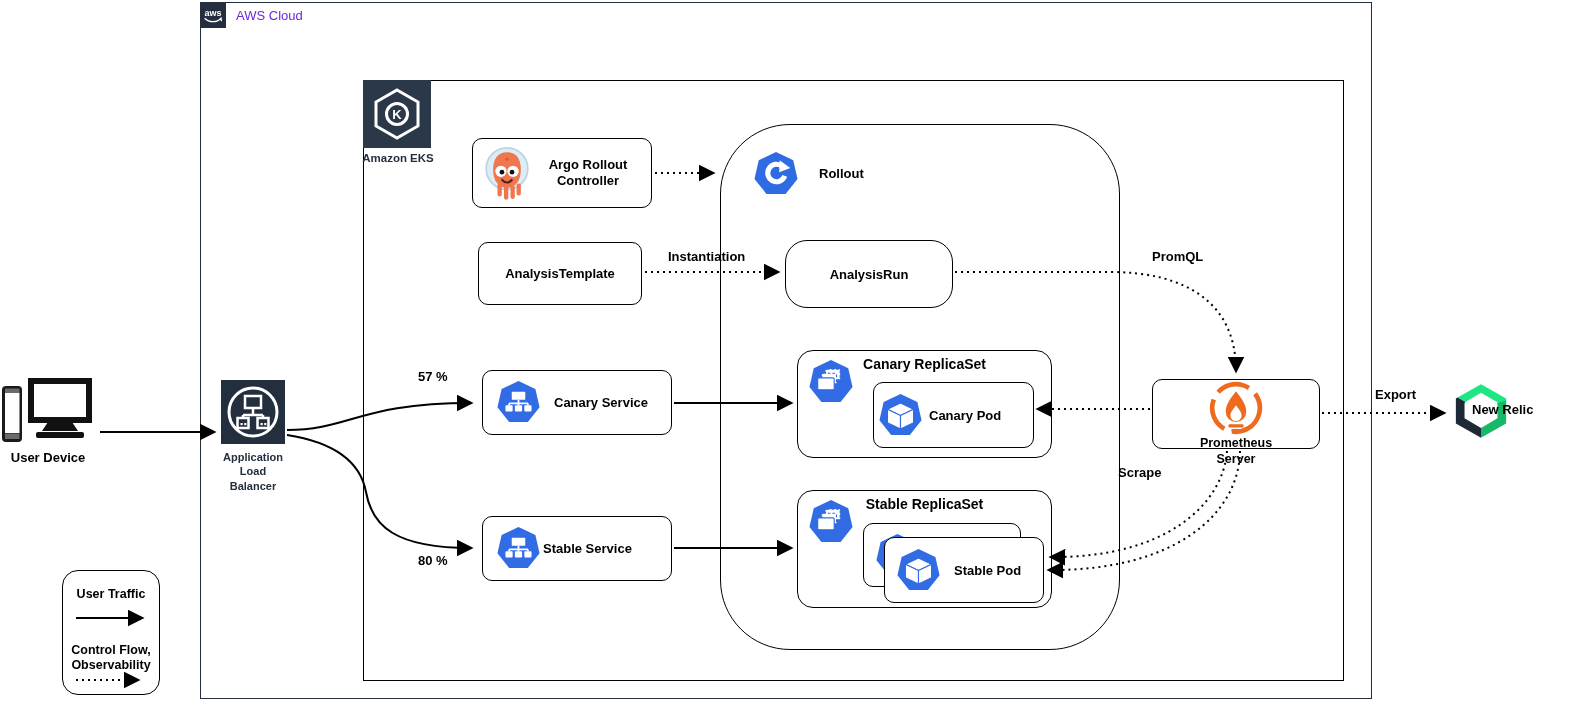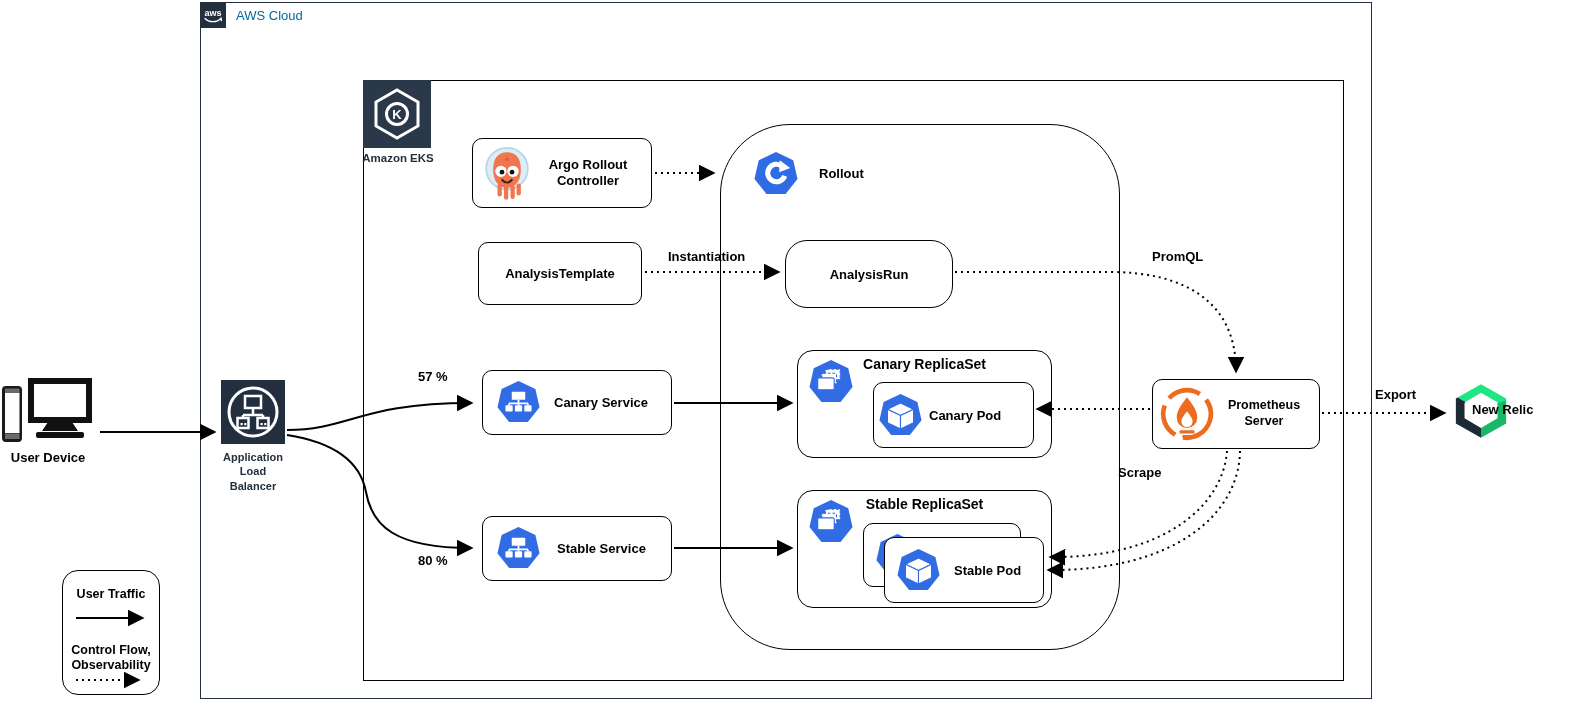--- a/index.html
+++ b/index.html
@@ -29,21 +29,21 @@
 <body>
 
 <div class="canvas">
 
   <div class="container" style="left:200px; top:2px; width:1170px; height:695px; border:1px solid #232F3E;">
     <svg class="icon" style="position:absolute; left:-1px; top:-1px;" width="26" height="26" viewBox="0 0 26 26">
       <rect x="0" y="0" width="26" height="26" fill="#232F3E"></rect>
       <text x="13" y="13.5" text-anchor="middle" font-size="9" font-weight="700" fill="#fff">aws</text>
       <path d="M5,16.5 C9,20.8 17,20.8 21,16.2 l0.4,2.4" stroke="#fff" stroke-width="1.3" fill="none" stroke-linecap="round"></path>
     </svg>
-    <div style="position:absolute; left:35px; top:5px; font-size:13px; color:#0369a1;">AWS Cloud</div>
+    <div style="position:absolute; left:35px; top:5px; font-size:13px; color:#6d28d9;">AWS Cloud</div>
   </div>
 
   <div class="container" style="left:363px; top:80px; width:979px; height:599px; border:1px solid #000;">
     <svg class="icon" style="position:absolute; left:-1px; top:-1px;" width="68" height="68" viewBox="0 0 68 68">
       <rect x="0" y="0" width="68" height="68" fill="#2B3849"></rect>
       <polygon points="34,10 55,22 55,46 34,58 13,46 13,22" fill="none" stroke="#fff" stroke-width="3"></polygon>
       <path d="M47,15 L55,22 M47,53 L55,46" stroke="#2B3849" stroke-width="0"></path>
       <circle cx="34" cy="34" r="10.5" fill="none" stroke="#fff" stroke-width="3"></circle>
       <text x="34" y="39" text-anchor="middle" font-size="13" font-weight="700" fill="#fff">K</text>
     </svg>
@@ -122,21 +122,21 @@
       <polygon points="50,2 87.5,20 96.8,60.7 70.8,93.3 29.2,93.3 3.2,60.7 12.5,20" fill="#326CE5"></polygon>
       <rect x="35" y="26" width="30" height="18" rx="2" fill="#fff"></rect>
       <path d="M50,44 V52 M29,52 H71 M29,52 V56 M50,52 V56 M71,52 V56" stroke="#fff" stroke-width="4" fill="none"></path>
       <rect x="21" y="56" width="16" height="14" rx="2" fill="#fff"></rect>
       <rect x="42" y="56" width="16" height="14" rx="2" fill="#fff"></rect>
       <rect x="63" y="56" width="16" height="14" rx="2" fill="#fff"></rect>
     </svg>
     <span class="lbl">Canary Service</span>
   </div>
 
-  <div class="node" style="left:482px; top:516px; width:190px; height:65px; padding-left:13px; gap:16px;">
+  <div class="node" style="left:482px; top:516px; width:190px; height:65px; padding-left:13px; gap:2px;">
     <svg class="icon" width="45" height="45" viewBox="0 0 100 100">
       <polygon points="50,2 87.5,20 96.8,60.7 70.8,93.3 29.2,93.3 3.2,60.7 12.5,20" fill="#326CE5"></polygon>
       <rect x="35" y="26" width="30" height="18" rx="2" fill="#fff"></rect>
       <path d="M50,44 V52 M29,52 H71 M29,52 V56 M50,52 V56 M71,52 V56" stroke="#fff" stroke-width="4" fill="none"></path>
       <rect x="21" y="56" width="16" height="14" rx="2" fill="#fff"></rect>
       <rect x="42" y="56" width="16" height="14" rx="2" fill="#fff"></rect>
       <rect x="63" y="56" width="16" height="14" rx="2" fill="#fff"></rect>
     </svg>
     <span class="lbl">Stable Service</span>
   </div>
@@ -183,21 +183,21 @@
       <svg class="icon" width="45" height="45" viewBox="0 0 100 100">
         <polygon points="50,2 87.5,20 96.8,60.7 70.8,93.3 29.2,93.3 3.2,60.7 12.5,20" fill="#326CE5"></polygon>
         <polygon points="50,22 79,36 50,50 21,36" fill="#fff" stroke="#326CE5" stroke-width="2.5"></polygon>
         <polygon points="21,36 50,50 50,80 21,66" fill="#fff" stroke="#326CE5" stroke-width="2.5"></polygon>
         <polygon points="79,36 50,50 50,80 79,66" fill="#fff" stroke="#326CE5" stroke-width="2.5"></polygon>
       </svg>
       <span class="lbl">Stable Pod</span>
     </div>
   </div>
 
-  <div class="node" style="left:1152px; top:379px; width:168px; height:70px; padding:0 6px;">
+  <div class="node" style="left:1152px; top:379px; width:168px; height:70px; padding:0 6px;flex-direction:column;">
     <svg class="icon" width="56" height="56" viewBox="0 0 60 60">
       <g transform="rotate(18 30 30)">
         <circle cx="30" cy="30" r="25.5" fill="none" stroke="#ED6A1E" stroke-width="5" stroke-dasharray="36 9"></circle>
       </g>
       <path d="M30,12 C36,20 41,26 41,34 A11,11 0 0 1 19,34 C19,26 24,20 30,12 Z" fill="#ED6A1E"></path>
       <path d="M30,27 C33.5,32 36,34.5 36,38 A6,6 0 0 1 24,38 C24,34.5 26.5,32 30,27 Z" fill="#fff"></path>
       <rect x="22" y="47.5" width="16" height="3.5" rx="1" fill="#ED6A1E"></rect>
       <rect x="25" y="52.5" width="10" height="3" rx="1" fill="#ED6A1E"></rect>
     </svg>
     <div class="two-line" style="font-size:12.5px;">

